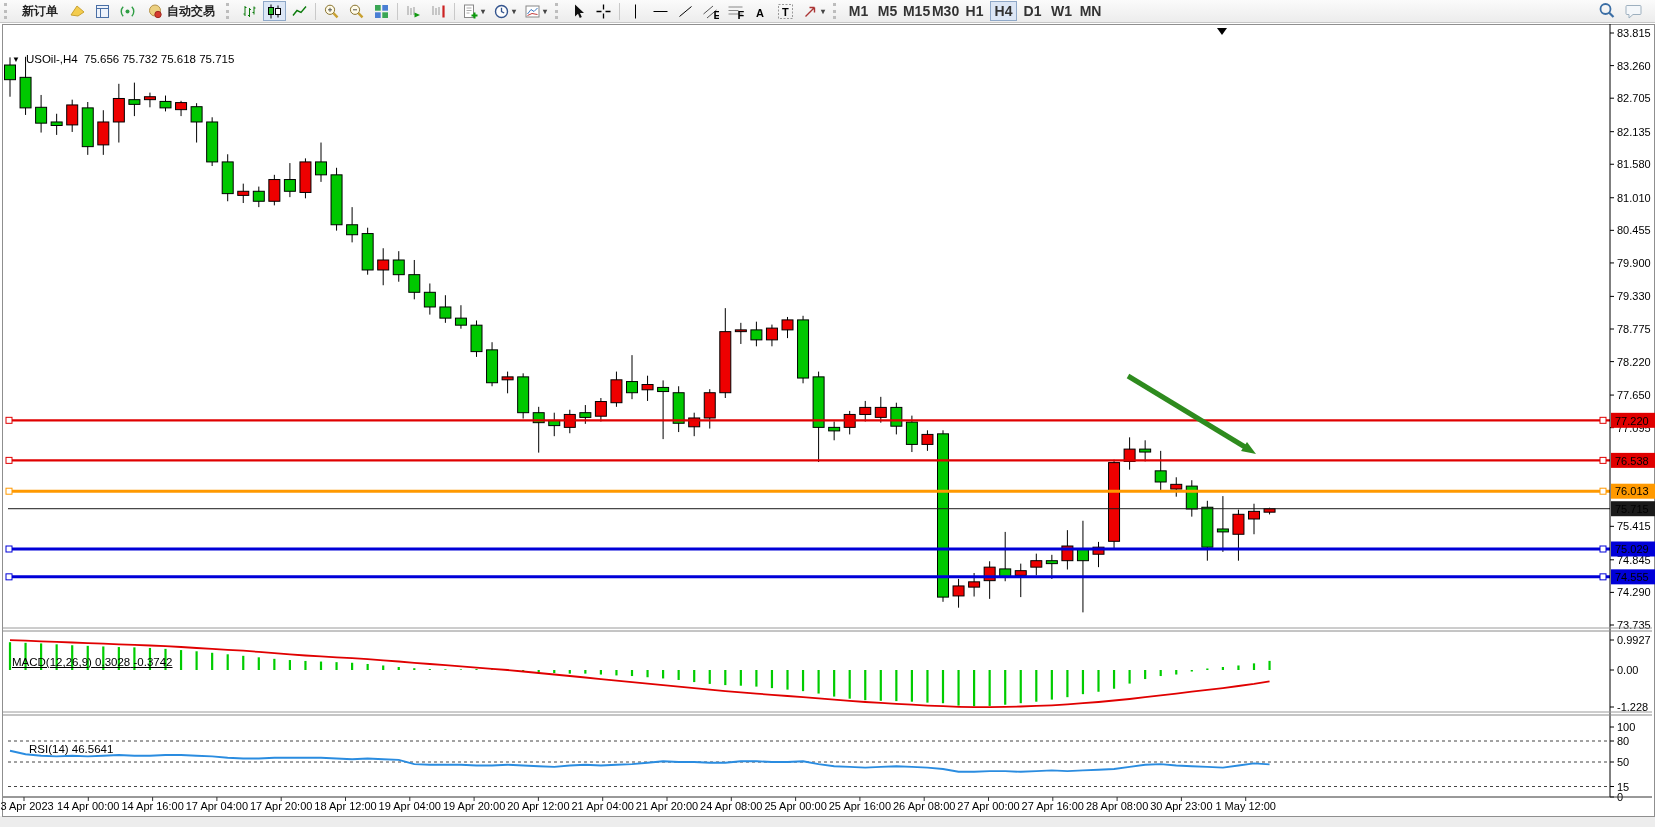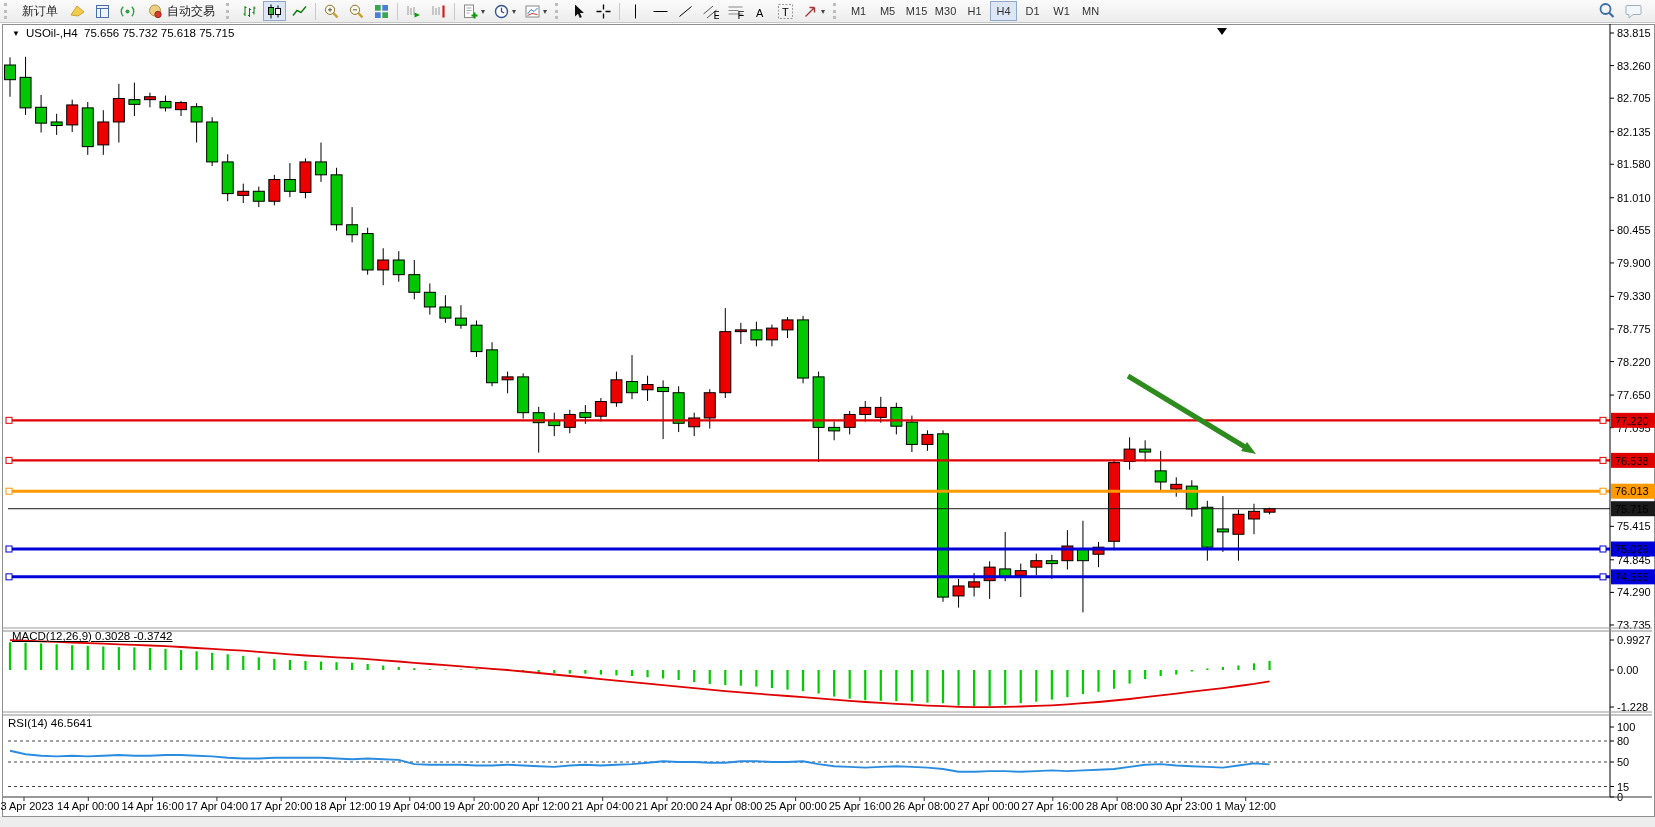--- a/index.html
+++ b/index.html
@@ -4,39 +4,39 @@
 <style>
   html,body{margin:0;padding:0;background:#fff;width:1655px;height:827px;overflow:hidden;
     font-family:"Liberation Sans",sans-serif;-webkit-font-smoothing:antialiased;}
   
   .toolbar{position:absolute;left:0;top:0;width:1655px;height:22px;background:linear-gradient(#fbfbfb,#ececec);
     border-bottom:1px solid #c6c6c6;display:flex;align-items:center;z-index:5;font-size:12px;color:#222;}
   .grip{width:5px;height:16px;border-left:3px dotted #bdbdbd;margin:0 3px 0 4px;}
   .sep{width:1px;height:17px;background:#c9c9c9;margin:0 3px;}
   .tb{height:20px;min-width:23px;border:1px solid transparent;background:transparent;display:flex;
     align-items:center;justify-content:center;padding:0 2px;margin:16px 1px;font-size:12px;color:#222;
-    font-family:"Liberation Sans",sans-serif;}
+    font-family:"Liberation Sans",sans-serif;font-weight:bold;}
   .tb.text{padding:0 5px;gap:3px;white-space:nowrap;}
   .tb.active{background:#dce6f5;border:1px solid #8fa8c8;}
   .tb .caret{font-size:8px;color:#444;margin-left:2px;}
-  .tf{width:27px;justify-content:center;font-size:11px;color:#333;}
+  .tf{width:27px;justify-content:center;font-size:14px;color:#333;}
   .toolbar-right{margin-left:auto;display:flex;align-items:center;margin-right:8px;}
   .chat-wrap{position:relative;}
   .badge{position:absolute;top:-2px;right:-4px;background:#e23d2e;color:#fff;border-radius:8px;
     font-size:9px;font-weight:bold;padding:1px 4px;line-height:10px;}
   
   .chart-frame{position:absolute;left:2px;top:24px;width:1651px;height:791px;background:#fff;
     border:1px solid #8f8f8f;z-index:1;}
   .bottom-strip{position:absolute;left:0;top:816px;width:1655px;height:11px;background:#ededed;}
   #chart-svg{position:absolute;left:0;top:0;z-index:2;}
-  .overlay{position:absolute;z-index:3;font-size:11.5px;color:#000;white-space:nowrap;}
+  .overlay{position:absolute;z-index:3;font-size:11.5px;color:#000;white-space:nowrap;margin-top:26px;}
   #chart-title{left:12px;top:27px;}
   #chart-title .tri{font-size:8px;vertical-align:1px;margin-right:6px;}
   #macd-label{left:12px;top:630px;text-decoration:underline;}
-  #rsi-label{left:8px;top:717px;}
+  #rsi-label{left:29px;top:717px;}
   svg text{font-family:"Liberation Sans",sans-serif;font-size:11px;fill:#000;}
 </style>
 </head>
 <body>
 
 <div class="toolbar">
   <div class="grip"></div>
   <button class="tb text">新订单</button>
   <button class="tb">
     <svg width="17" height="17">

